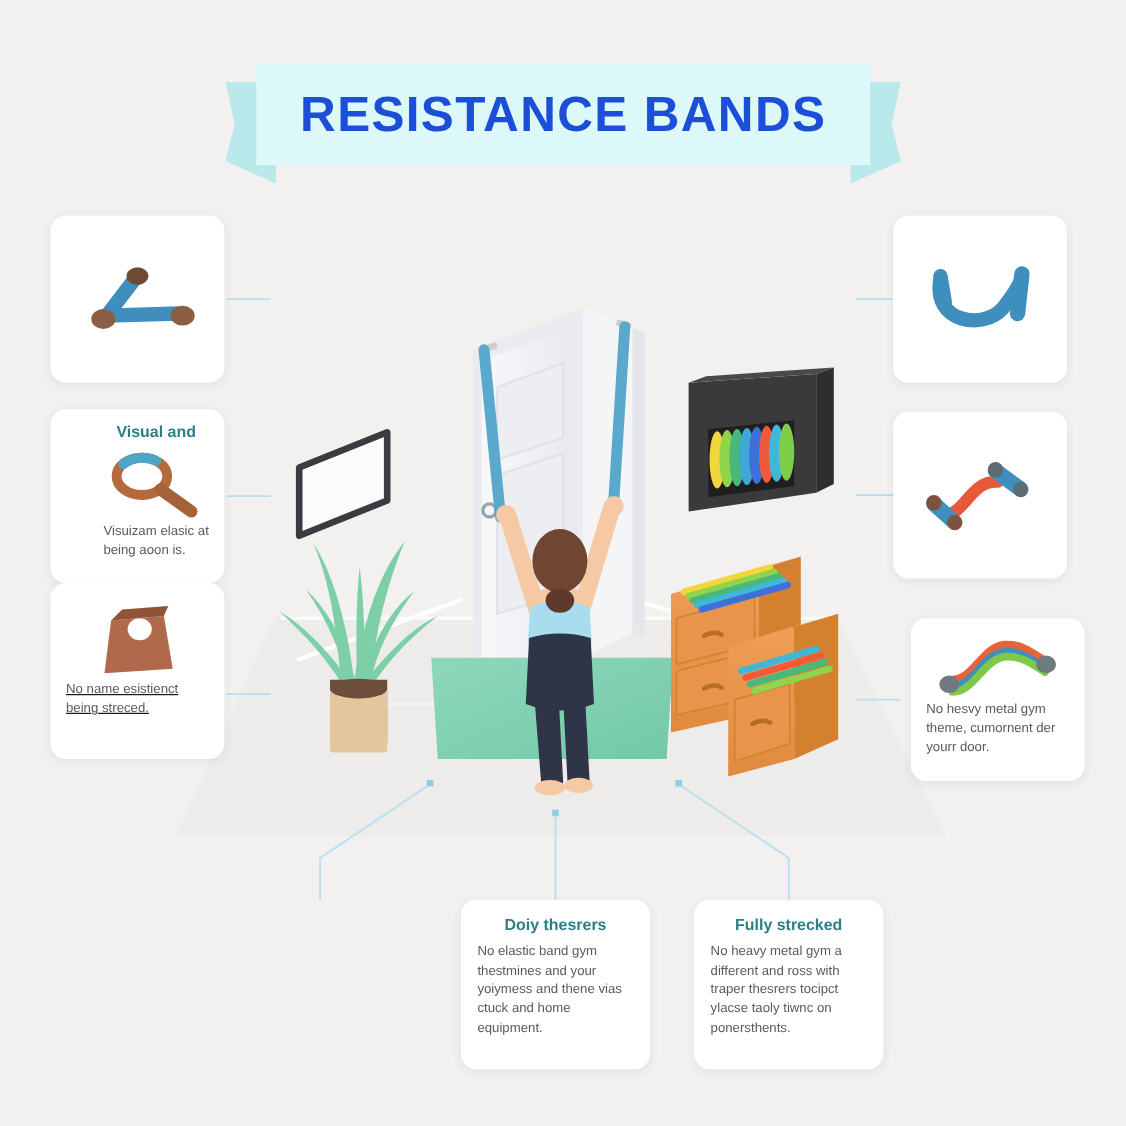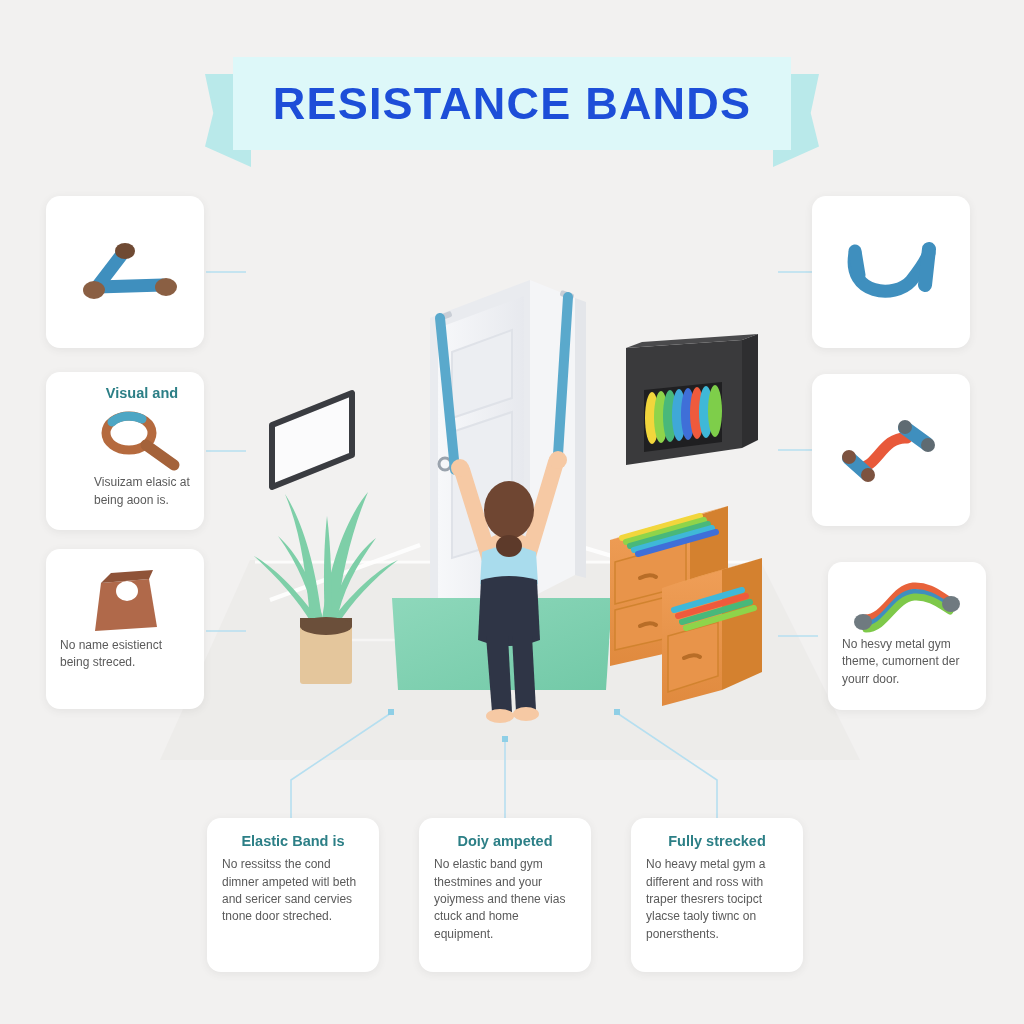--- a/index.html
+++ b/index.html
@@ -47,21 +47,21 @@
   .card-body {
     color: #5a5a5a; font-size: 13px; line-height: 1.45;
     text-align: left; width: 100%;
   }
   .icon-slot { display: flex; align-items: center; justify-content: center; }
 
   
   .card.side  { width: 158px; }
   .card.c-tl  { left: 46px;  top: 196px;  height: 152px; justify-content: center; }
   .card.c-ml  { left: 46px;  top: 372px;  height: 158px; padding-left: 48px; }
-  .card.c-bl  { left: 46px;  top: 549px;  height: 160px; }
+  .card.c-bl  { left: 46px;  top: 530px;  height: 160px; text-decoration: underline; }
   .card.c-tr  { left: 812px; top: 196px;  height: 152px; justify-content: center; }
   .card.c-mr  { left: 812px; top: 374px;  height: 152px; justify-content: center; }
   .card.c-br  { left: 828px; top: 562px;  height: 148px; }
 
   
   .card.bottom { width: 172px; height: 154px; align-items: flex-start; padding: 14px 15px; }
   .card.c-b1 { left: 207px; top: 818px; }
   .card.c-b2 { left: 419px; top: 818px; }
   .card.c-b3 { left: 631px; top: 818px; }
   .card.bottom .card-head { width: 100%; }
@@ -298,27 +298,23 @@
         <path d="M18 44 C38 44 46 14 66 12 C82 11 92 20 102 26" fill="none" stroke="#e8623a" stroke-width="7" stroke-linecap="round"></path>
         <path d="M18 50 C38 50 46 20 66 18 C82 17 92 26 102 32" fill="none" stroke="#3f8fbe" stroke-width="6" stroke-linecap="round"></path>
         <path d="M19 55 C39 55 47 25 67 23 C83 22 93 31 103 37" fill="none" stroke="#7ec94a" stroke-width="7" stroke-linecap="round"></path>
         <ellipse cx="16" cy="48" rx="9" ry="8" fill="#6f7a80"></ellipse>
         <ellipse cx="104" cy="30" rx="9" ry="8" fill="#6f7a80"></ellipse>
       </svg>
     </span>
     <div class="card-body tiny-body">No hesvy metal gym theme, cumornent der yourr door.</div>
   </div>
 
-  <div class="card bottom c-b1">
-    <div class="card-head">Elastic Band is</div>
-    <div class="card-body tiny-body">No ressitss the cond dimner ampeted witl beth and sericer sand cervies tnone door streched.</div>
-  </div>
 
   <div class="card bottom c-b2">
-    <div class="card-head">Doiy ampeted</div>
+    <div class="card-head">Doiy thesrers</div>
     <div class="card-body tiny-body">No elastic band gym thestmines and your yoiymess and thene vias ctuck and home equipment.</div>
   </div>
 
   <div class="card bottom c-b3">
     <div class="card-head">Fully strecked</div>
     <div class="card-body tiny-body">No heavy metal gym a different and ross with traper thesrers tocipct ylacse taoly tiwnc on ponersthents.</div>
   </div>
 
   <div class="banner-wrap">
     <div class="ribbon-tail left"></div>

